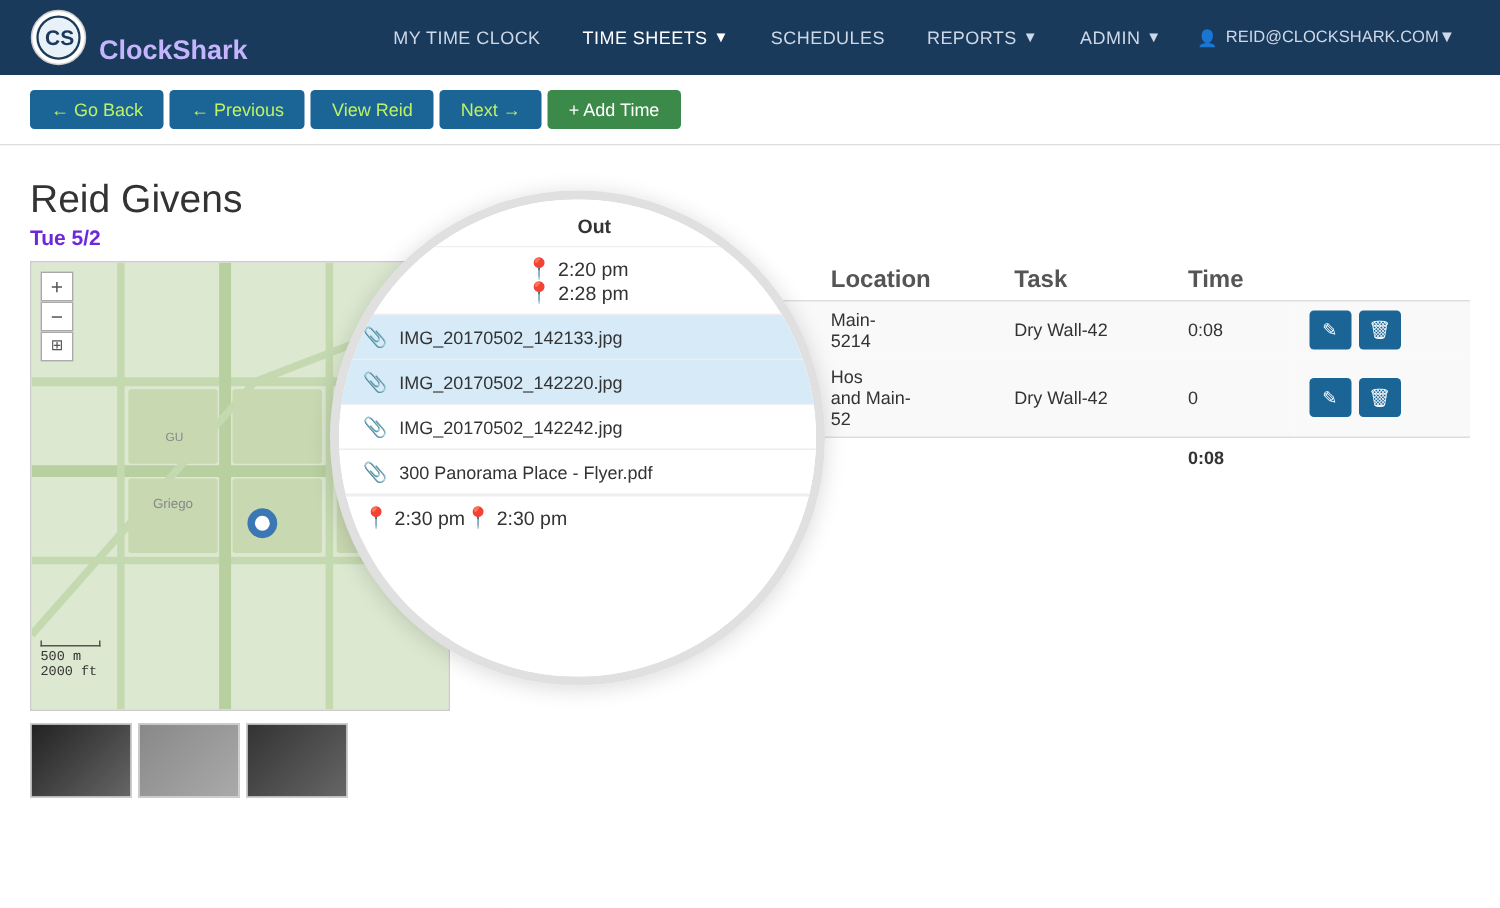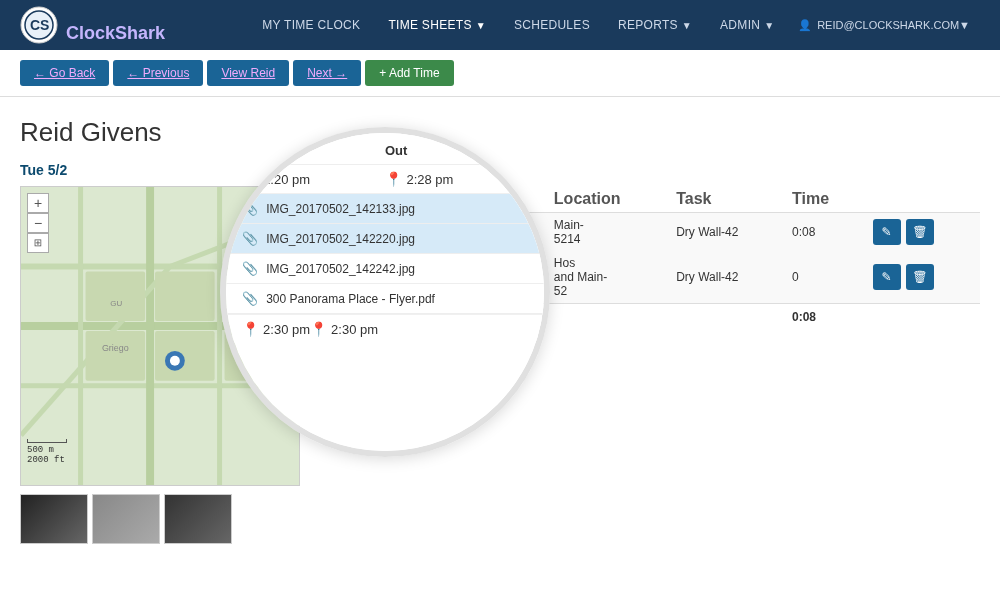--- a/index.html
+++ b/index.html
@@ -60,39 +60,39 @@
     .btn {
       padding: 6px 14px;
       font-size: 12px;
       border: none;
       border-radius: 3px;
       cursor: pointer;
       display: flex;
       align-items: center;
       gap: 5px;
     }
-    .btn-blue { background: #1a6496; color: #f0abfc; text-decoration: underline; }
+    .btn-blue { background: #1a6496; color: #bef264; }
     .btn-green { background: #3c8a4a; color: white; }
 
     
     .main {
       background: white;
       padding: 20px 20px 10px 20px;
       position: relative;
       height: calc(605px - 50px - 46px);
       overflow: hidden;
     }
     .page-title {
       font-size: 26px;
       font-weight: normal;
       color: #333;
-      margin-bottom: 14px;
+      margin-bottom: 2px;
     }
     .date-label {
-      color: #0c4a6e;
+      color: #6d28d9;
       font-size: 14px;
       font-weight: bold;
       margin-bottom: 8px;
     }
 
     
     .content-row {
       display: flex;
       gap: 16px;
       position: relative;
@@ -220,20 +220,21 @@
       background: white;
     }
     .mag-header-in { flex: 1; }
     .mag-header-out { flex: 1; }
     .mag-row {
       display: flex;
       padding: 6px 16px;
       align-items: center;
       background: white;
       border-bottom: 1px solid #f0f0f0;
+      flex-direction: column;
     }
     .mag-row .time-in { flex: 1; font-size: 13px; color: #333; }
     .mag-row .time-out { flex: 1; font-size: 13px; color: #333; display: flex; align-items: center; gap: 4px; }
     .pin-icon { color: #2a6db5; font-size: 14px; }
     .mag-files {
       flex: 1;
       overflow: hidden;
     }
     .mag-file-row {
       padding: 7px 16px;

